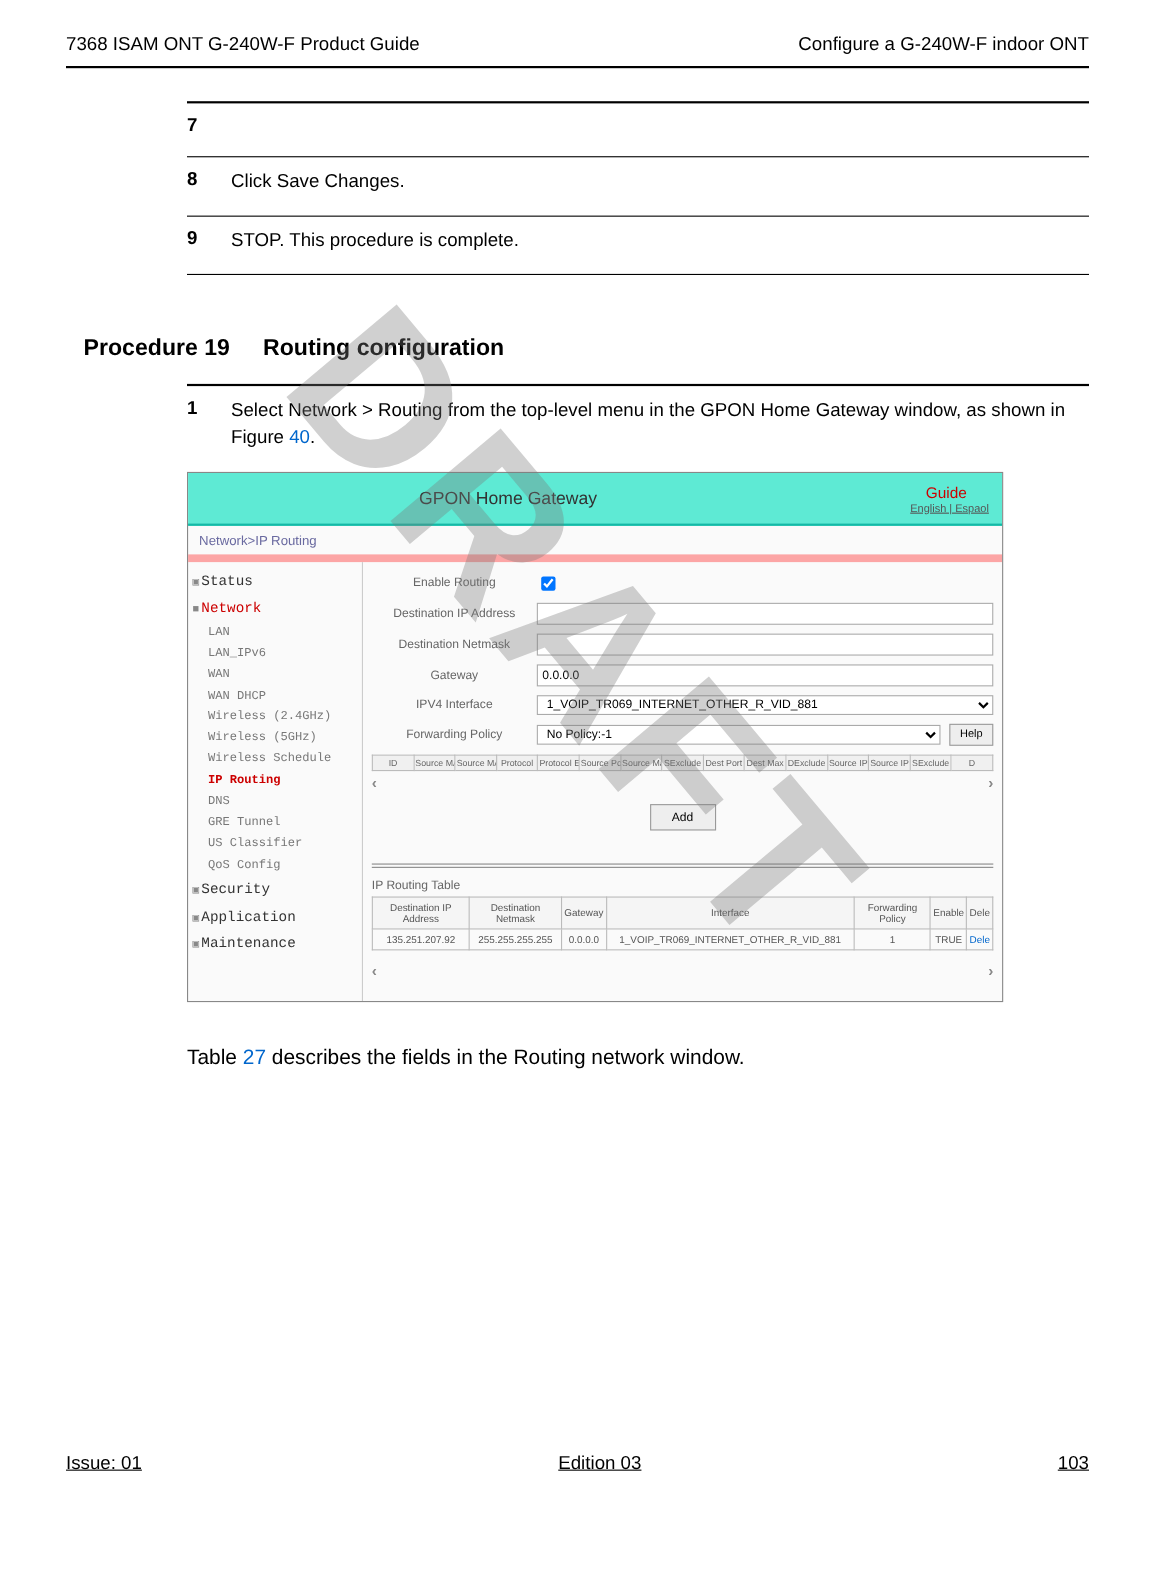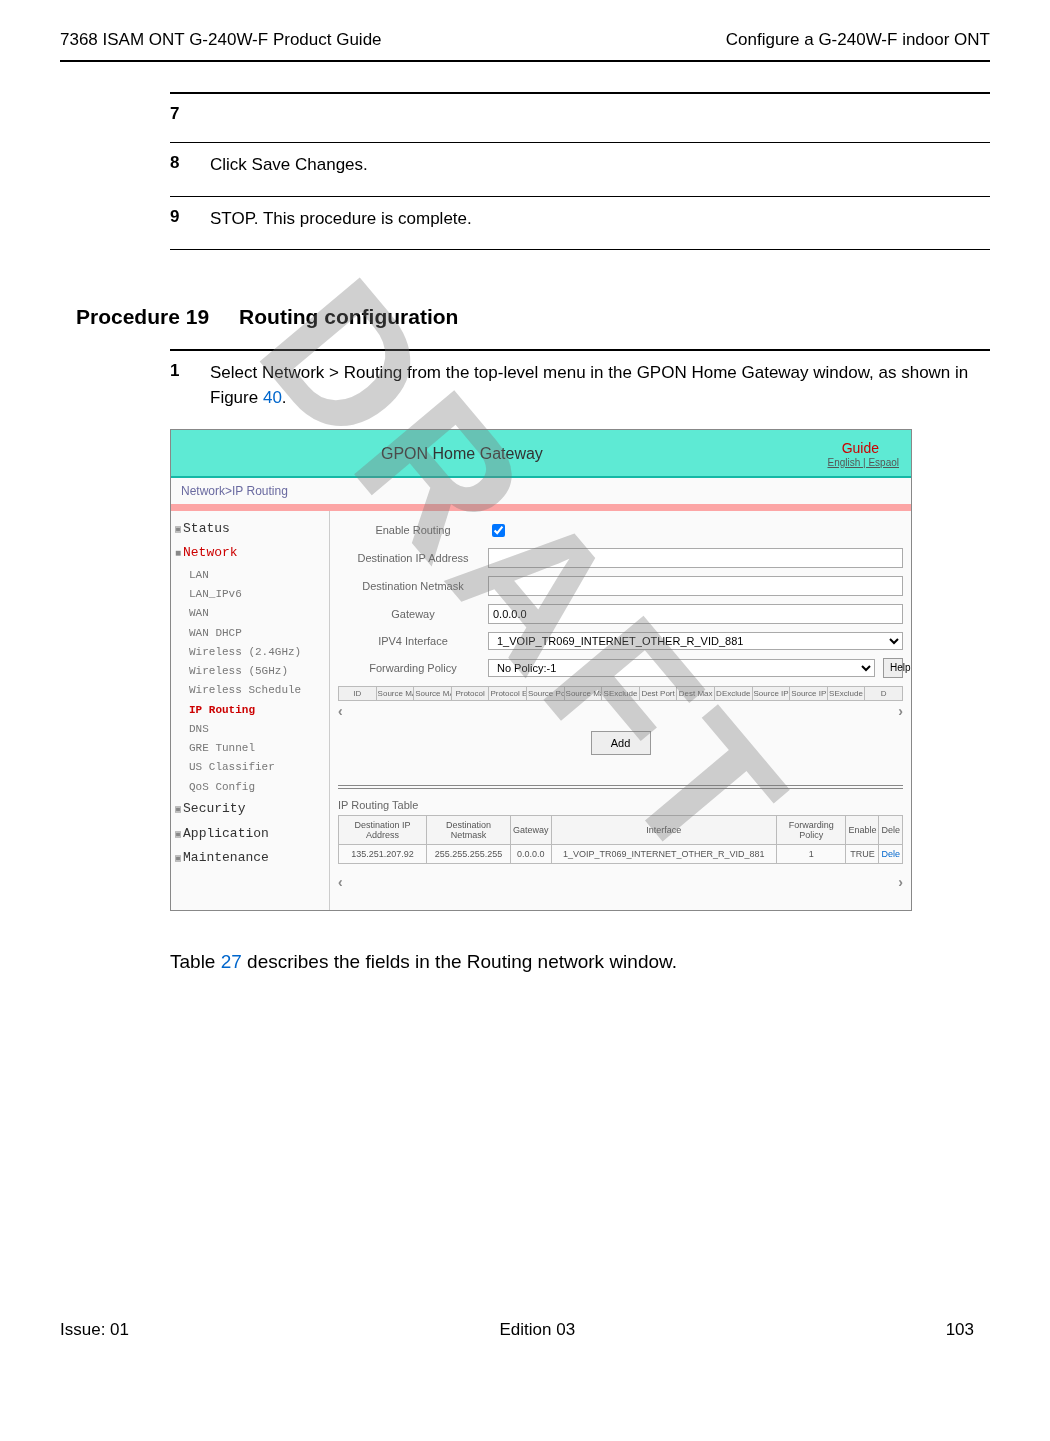--- a/index.html
+++ b/index.html
@@ -167,21 +167,21 @@
   .form-row input[type="text"], .form-row select {
     flex: 1;
     height: 18px;
     font-size: 11px;
     border: 1px solid #aaa;
     background: #fff;
     padding: 0 4px;
   }
   .form-row .help-btn {
     margin-left: 8px;
-    width: 20px;
+    width: 40px;
     height: 20px;
     font-size: 10px;
     background: #eee;
     border: 1px solid #999;
   }
   .mini-table {
     width: 100%;
     border-collapse: collapse;
     font-size: 8px;
     color: #666;
@@ -248,24 +248,25 @@
 
   .after-fig-text {
     font-size: 19px;
     margin-top: 40px;
   }
 
   .footer-row {
     position: absolute;
     bottom: 30px;
     left: 60px;
-    right: 76px;
+    right: 60px;
     display: flex;
     justify-content: space-between;
     font-size: 17px;
+    text-decoration: underline;
   }
 
   
   .watermark {
     position: absolute;
     top: 42%;
     left: 50%;
     transform: translate(-50%, -50%) rotate(50deg);
     font-size: 190px;
     color: rgba(120,120,120,0.35);

